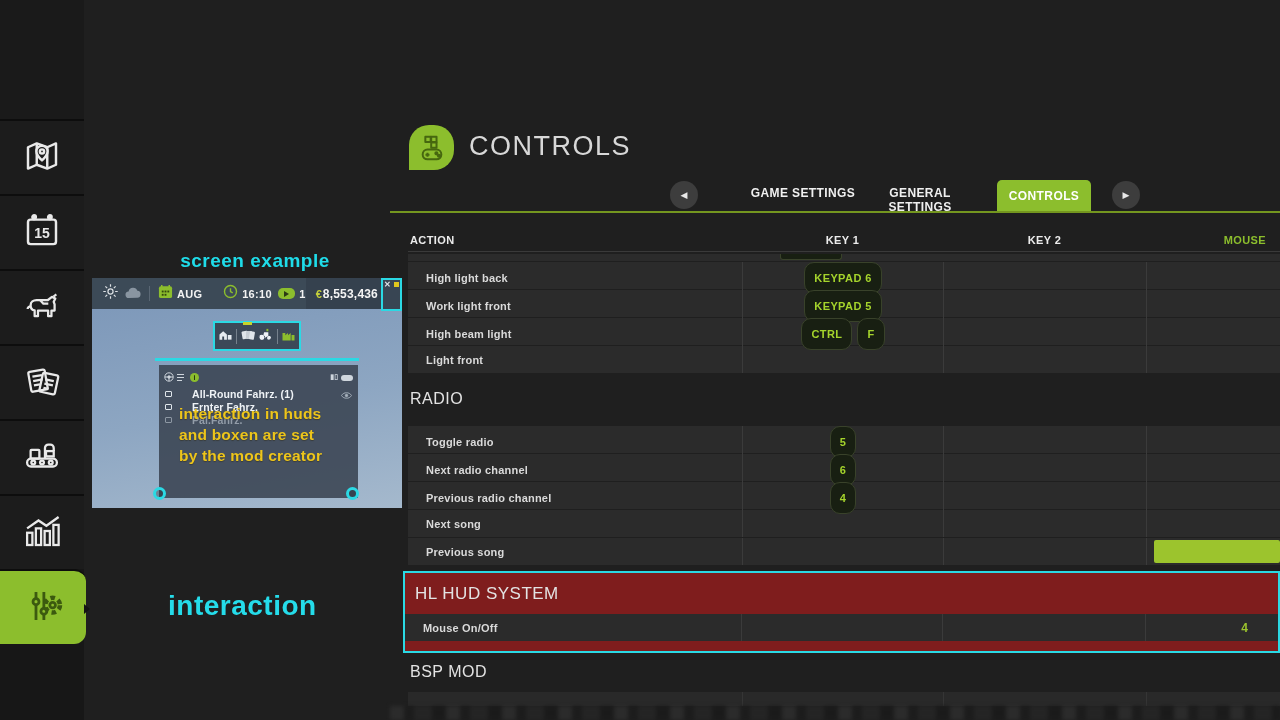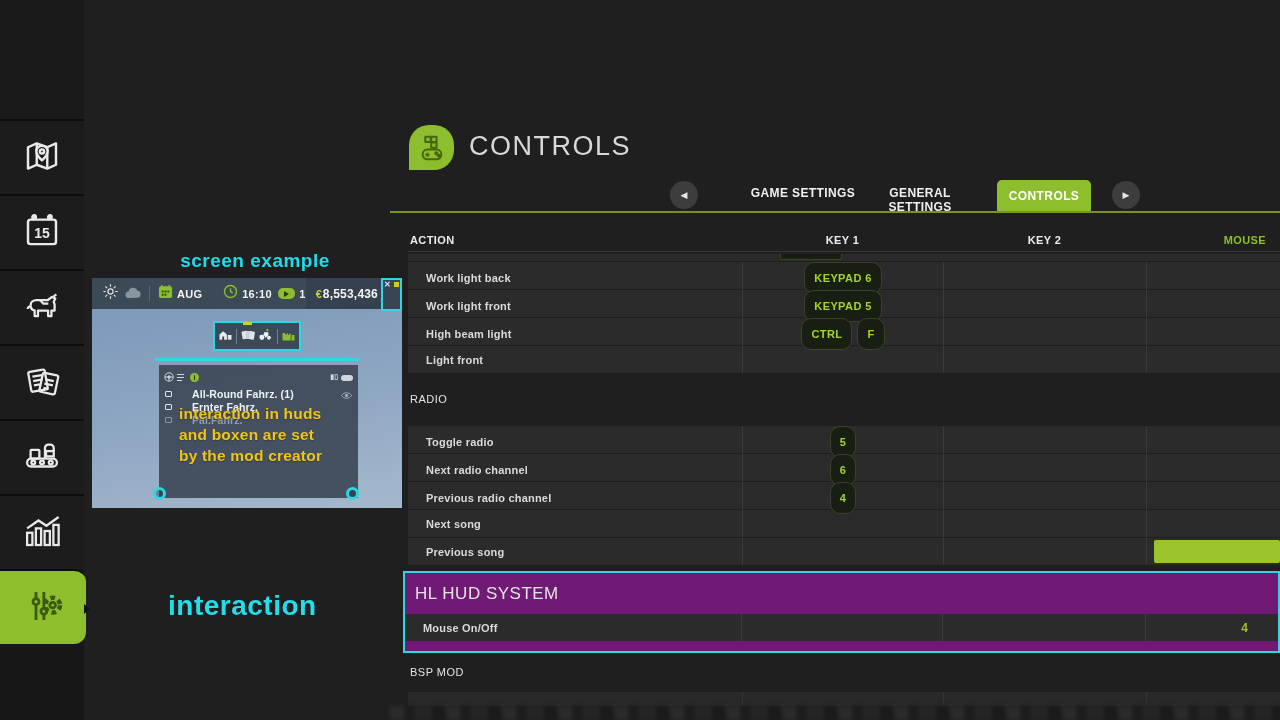--- a/index.html
+++ b/index.html
@@ -82,25 +82,25 @@
   .row .action { padding-left:18px; font-size:11px; font-weight:bold; color:#dadada; letter-spacing:.2px; }
   .kbd {
     background:#181f12; border:1px solid #39422a; border-radius:10px;
     color:#a5d42c; font-size:11px; font-weight:bold; letter-spacing:.4px;
     padding:8px 9px; min-width:22px; text-align:left; line-height:14px;
   }
   .mouse-fill { position:absolute; left:7px; right:0; top:2px; bottom:2px; background:#9cc42d; border-radius:2px; }
   .mouse-val { font-size:12px; font-weight:bold; color:#9cc42d; padding-right:30px; }
 
   .band { height:52px; display:flex; align-items:center; }
-  .band .sect { font-size:11px; color:#e3e3e3; letter-spacing:.5px; padding-left:2px; }
+  .band .sect { font-size:16px; color:#e3e3e3; letter-spacing:.5px; padding-left:2px; }
 
   #hud-box {
     margin-top:6px; margin-left:-5px; width:877px;
-    border:2px solid #2bd9e4; padding-bottom:10px; background:#701a75;
+    border:2px solid #2bd9e4; padding-bottom:10px; background:#7f1d1d;
   }
   #hud-box .sect { font-size:17px; color:#e3e3e3; letter-spacing:.5px; padding:11px 0 9px 10px; }
   #hud-box .row { grid-template-columns:336px 201px 203px 1fr; }
 
   .band.bsp { height:38px; }
   .partial-row2 { height:14px; background:#292929; margin-top:1px;
     display:grid; grid-template-columns:334px 201px 203px 134px; }
   .partial-row2 div { border-left:1px solid #353535; }
   .partial-row2 div:first-child { border-left:none; }
 
@@ -298,21 +298,21 @@
       <div class="h c3">KEY 2</div>
       <div class="h c4">MOUSE</div>
     </div>
 
     <div class="partial-row">
         <div class="frag"></div>
       </div>
 
     <div class="row">
       <div class="c">
-          <span class="action">Work light back</span>
+          <span class="action">High light back</span>
         </div>
       <div class="c key1">
           <span class="kbd">KEYPAD 6</span>
         </div>
       <div class="c key2"></div>
         <div class="c mouse"></div>
     </div>
     <div class="row">
       <div class="c">
           <span class="action">Work light front</span>

